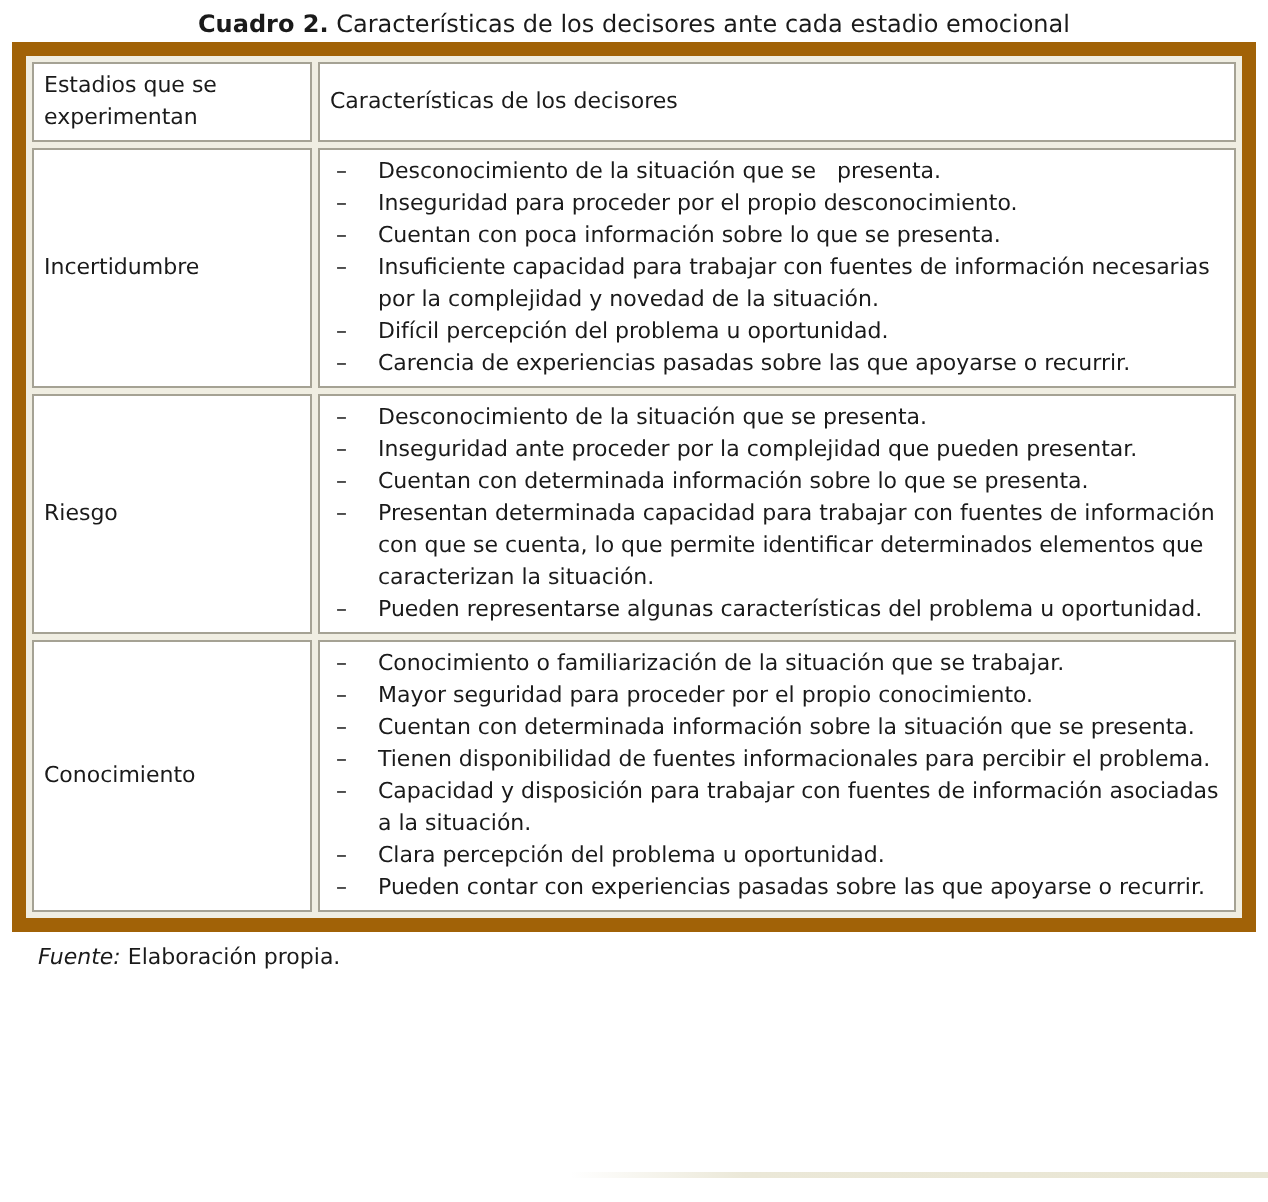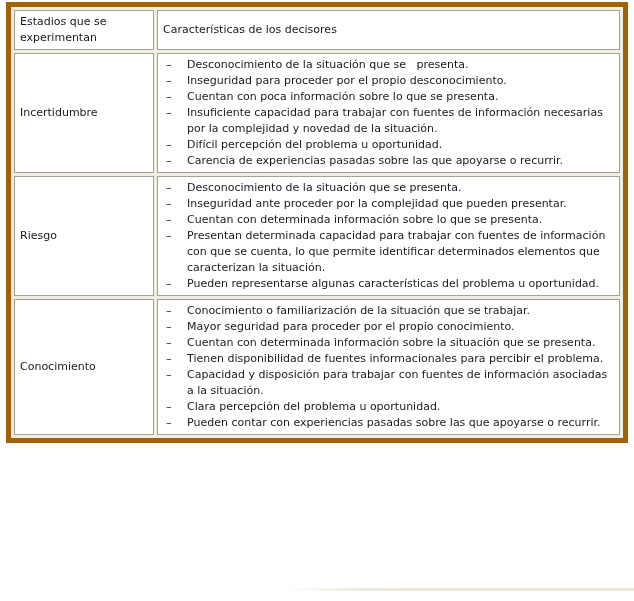--- a/index.html
+++ b/index.html
@@ -24,21 +24,21 @@
     line-height: 14px;
     white-space: nowrap;
   }
   .title .bold { font-weight: bold; }
   table.cuadro {
     margin: 2px 6px 0 6px;
     width: 622px;
     border-collapse: separate;
     border-spacing: 3px;
     background: #f0eee2;
-    border: 5px solid #a16207;
+    border: 7px solid #a16207;
     table-layout: fixed;
   }
   table.cuadro td {
     background: #ffffff;
     border: 1px solid #a5a294;
     font-size: 11px;
     line-height: 16px;
     padding: 3px 5px;
   }
   td.col-stage { width: 128px; }
@@ -82,20 +82,23 @@
     height: 3px;
     background: linear-gradient(to right, rgba(235,232,216,0), #ebe8d8 25%, #e9e6d4);
     pointer-events: none;
   }
 </style>
 </head>
 <body>
 
 <div class="page">
 
+  <div class="title">
+    <span class="bold">Cuadro 2.</span><span> Características de los decisores ante cada estadio emocional</span>
+  </div>
 
   <table class="cuadro">
     <tbody>
         <tr>
       <td class="col-stage hdr-stage">Estadios que se experimentan</td>
       <td class="hdr-chars">Características de los decisores</td>
     </tr>
     <tr>
       <td class="col-stage stage-cell">Incertidumbre</td>
       <td class="items-cell">
@@ -179,16 +182,19 @@
             </div>
             <div class="item">
               <span class="dash">–</span>
               <span class="txt">Pueden contar con experiencias pasadas sobre las que apoyarse o recurrir.</span>
             </div>
           </td>
     </tr>
   </tbody>
     </table>
 
+  <div class="footer">
+    <span class="src-label">Fuente:</span><span> Elaboración propia.</span>
+  </div>
 
   <div class="deco-rule"></div>
 
 </div>
 
 </body></html>

